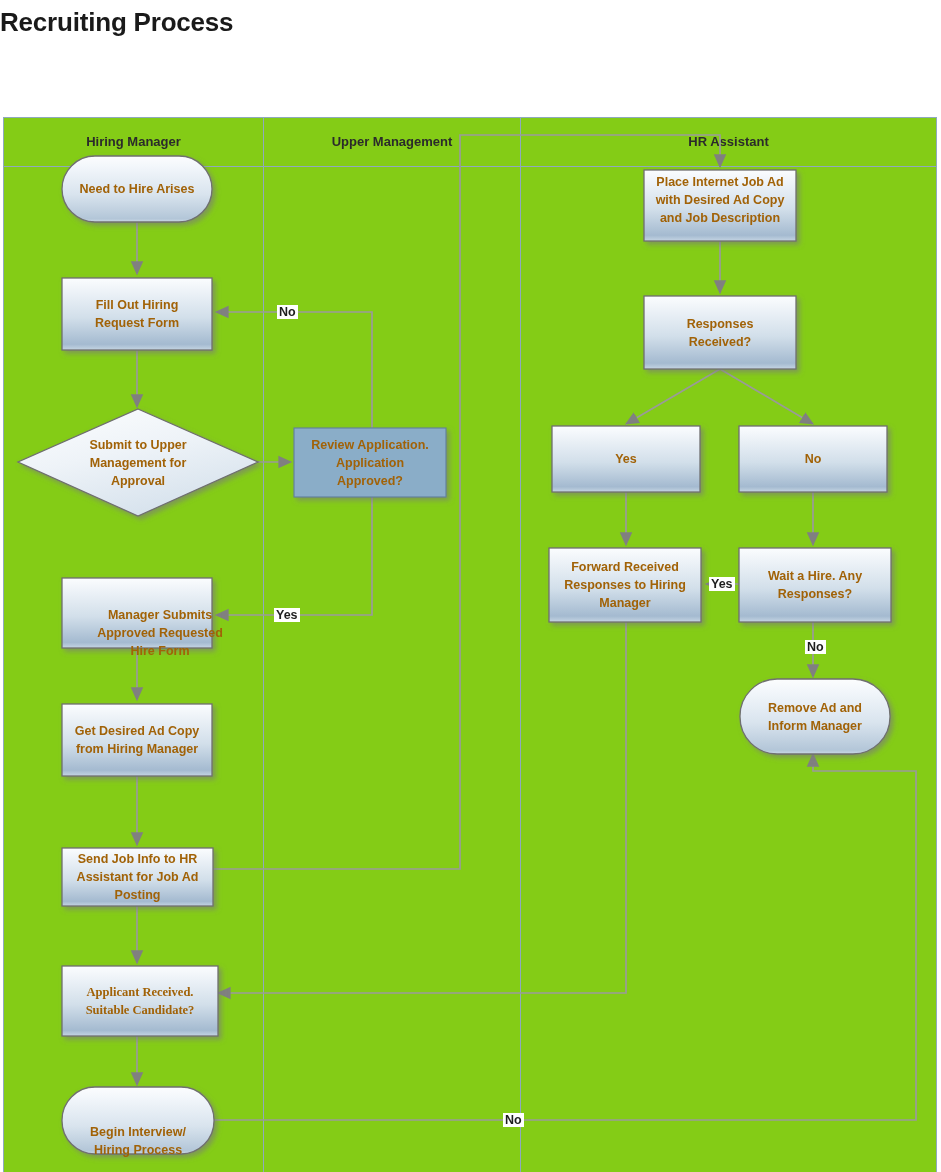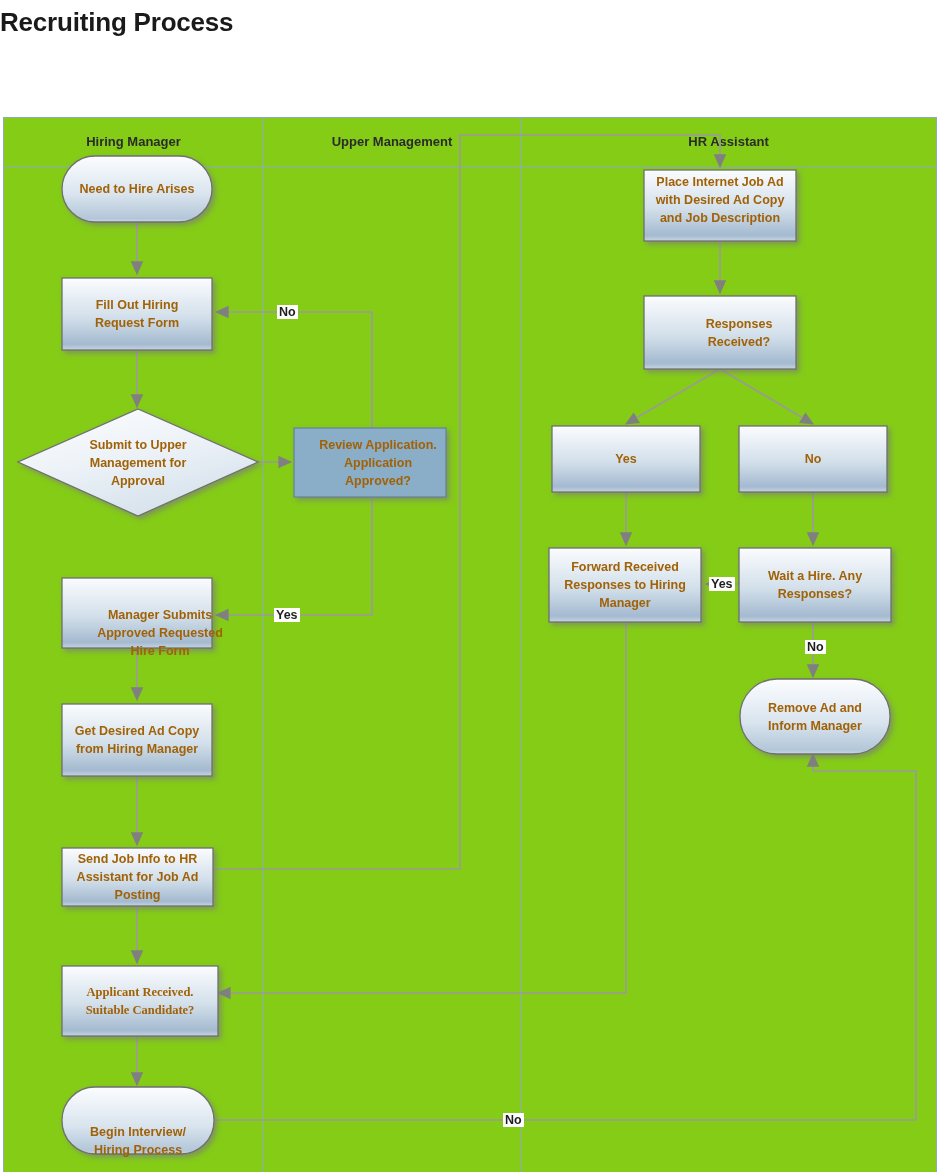--- a/index.html
+++ b/index.html
@@ -168,27 +168,27 @@
 Hire Form</div>
   <div class="nodelabel" style="left:62px;top:704px;width:150px;height:72px;">Get Desired Ad Copy
 from Hiring Manager</div>
   <div class="nodelabel" style="left:62px;top:841px;width:151px;height:72px;">Send Job Info to HR
 Assistant for Job Ad
 Posting</div>
   <div class="nodelabel" style="left:62px;top:966px;width:156px;height:70px;font-family:Liberation Serif, serif;">Applicant Received.
 Suitable Candidate?</div>
   <div class="nodelabel" style="left:62px;top:1087px;width:152px;height:67px;margin-top:20px;">Begin Interview/
 Hiring Process</div>
-  <div class="nodelabel" style="left:294px;top:428px;width:152px;height:69px;margin-left:8px;">Review Application.
+  <div class="nodelabel" style="left:294px;top:428px;width:152px;height:69px;">Review Application.
 Application
 Approved?</div>
   <div class="nodelabel" style="left:640px;top:164px;width:160px;height:71px;">Place Internet Job Ad
 with Desired Ad Copy
 and Job Description</div>
-  <div class="nodelabel" style="left:644px;top:296px;width:152px;height:73px;padding-left:19px;">Responses
+  <div class="nodelabel" style="left:644px;top:296px;width:152px;height:73px;">Responses
 Received?</div>
   <div class="nodelabel" style="left:552px;top:426px;width:148px;height:66px;">Yes</div>
   <div class="nodelabel" style="left:739px;top:426px;width:148px;height:66px;">No</div>
   <div class="nodelabel" style="left:547px;top:548px;width:156px;height:74px;">Forward Received
 Responses to Hiring
 Manager</div>
   <div class="nodelabel" style="left:737px;top:548px;width:156px;height:74px;">Wait a Hire. Any
 Responses?</div>
   <div class="nodelabel" style="left:740px;top:679px;width:150px;height:75px;">Remove Ad and
 Inform Manager</div>

